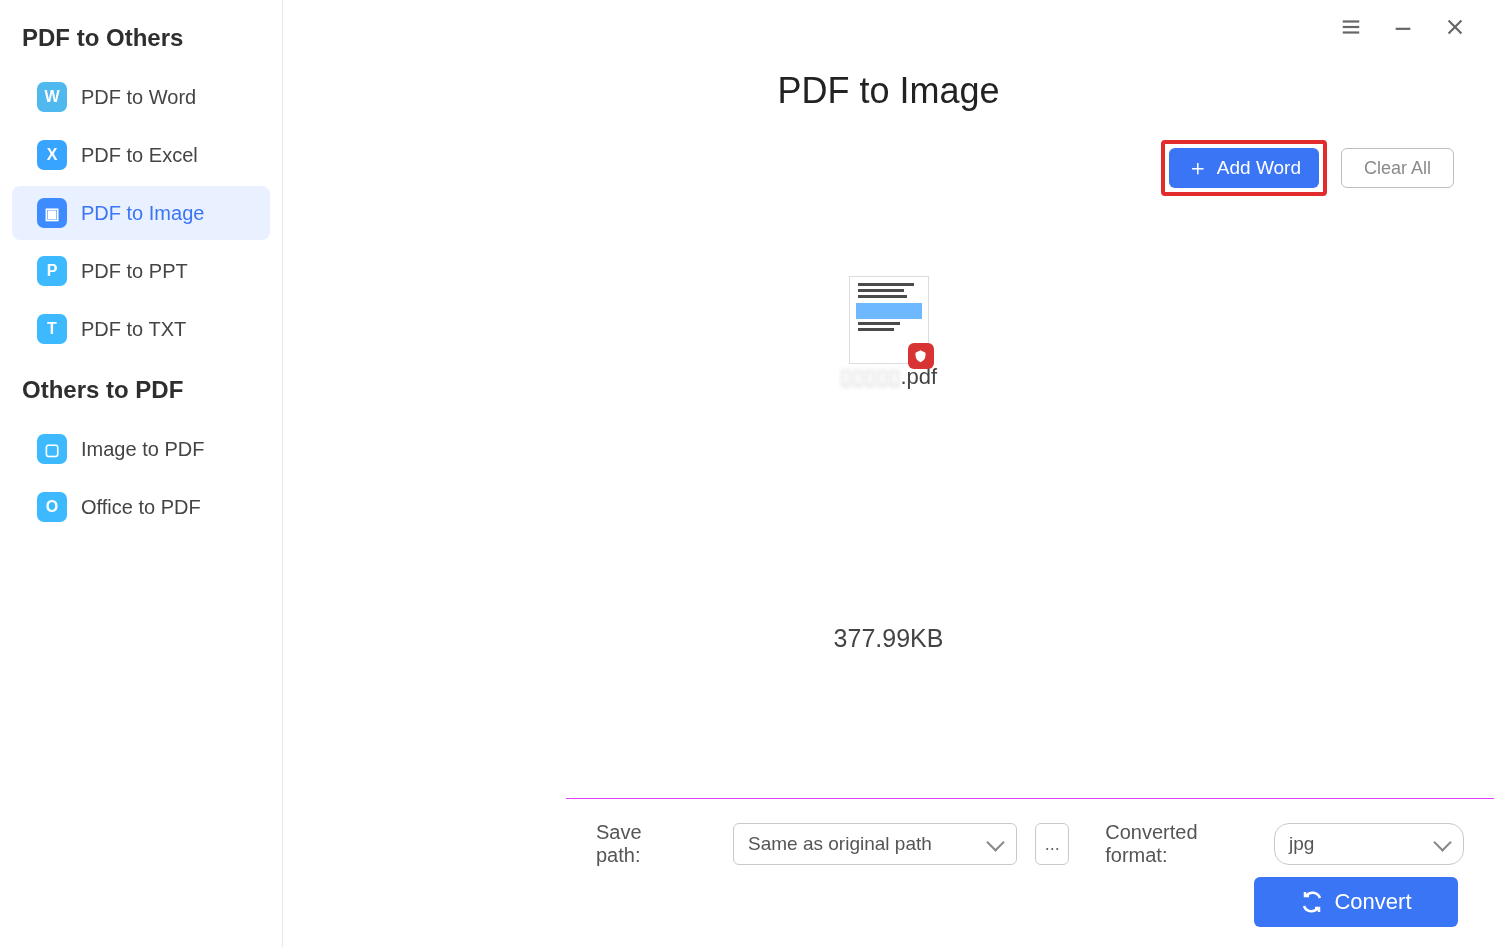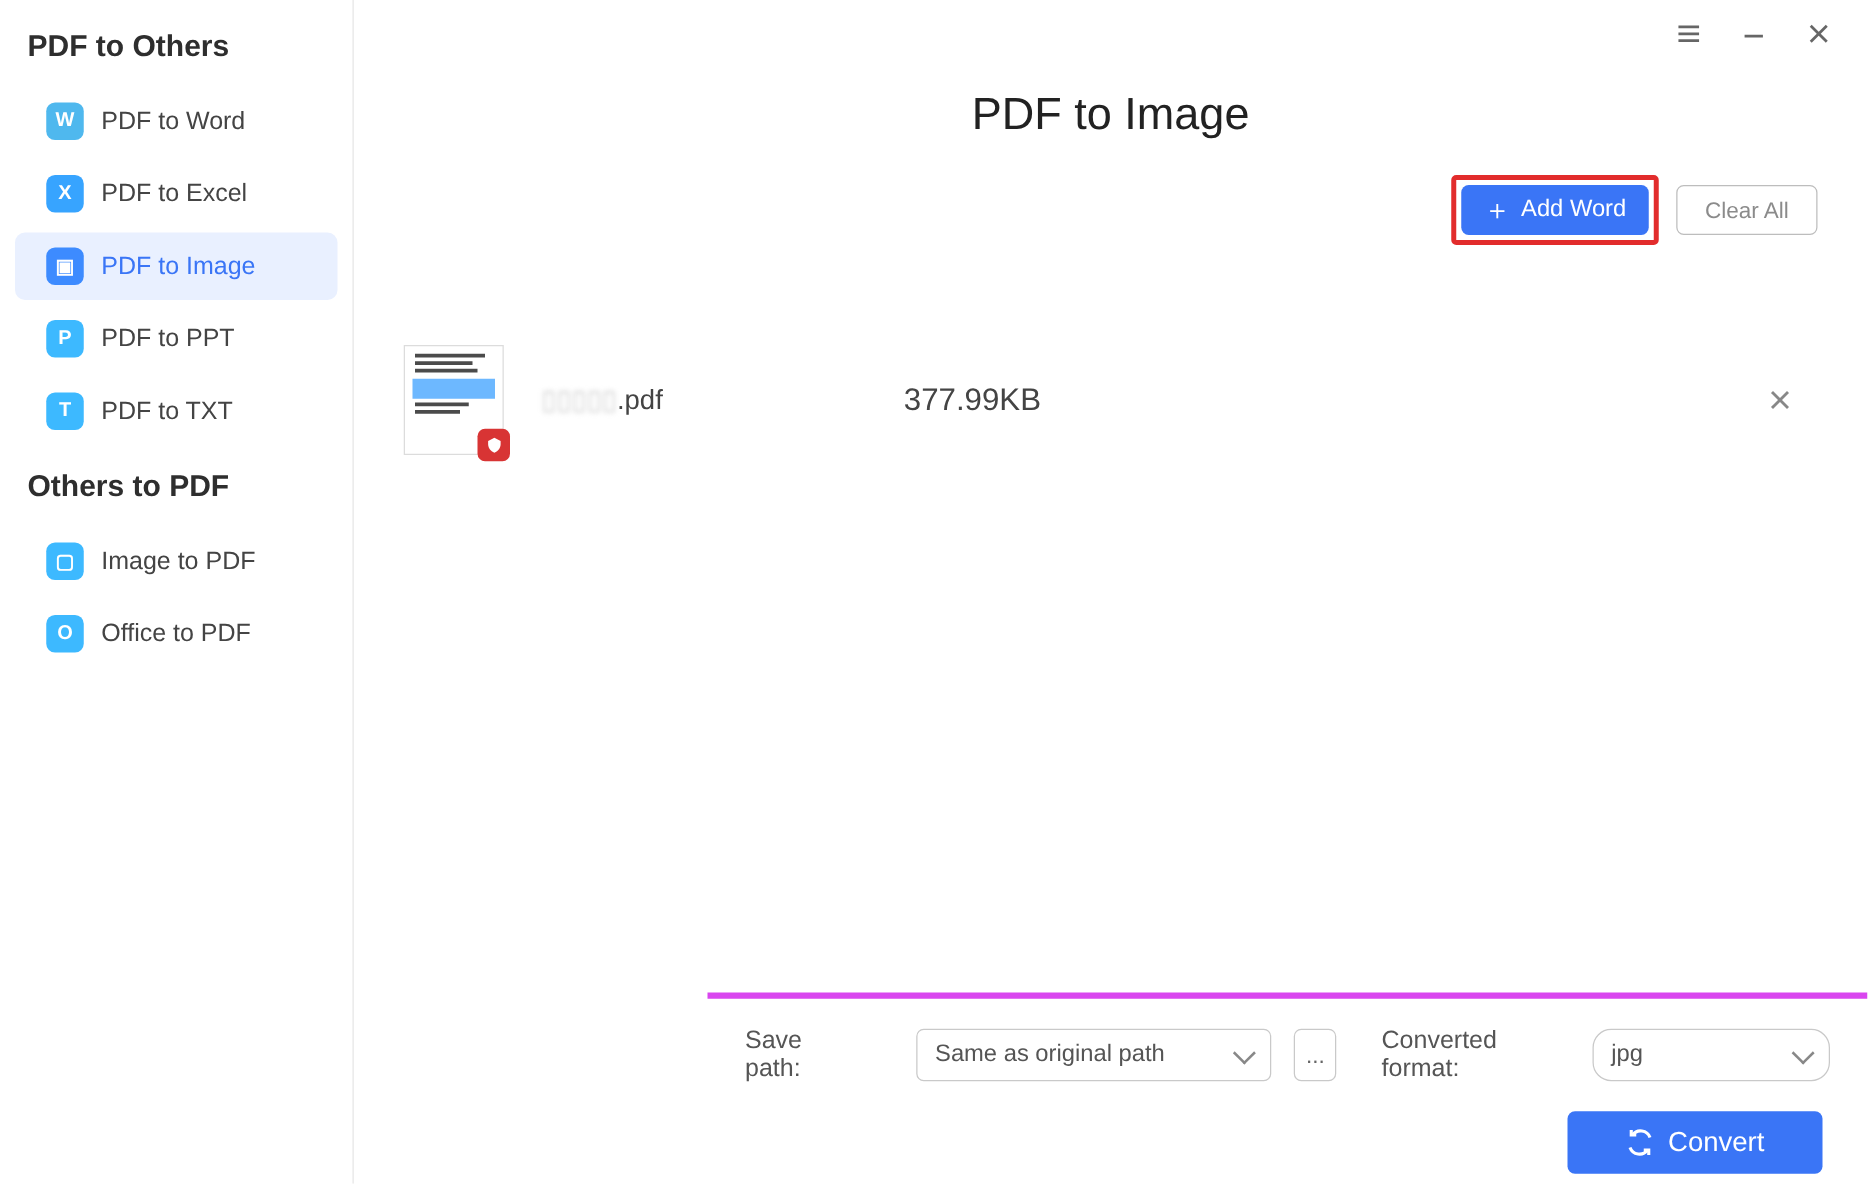--- a/index.html
+++ b/index.html
@@ -124,22 +124,22 @@
     padding: 0 22px;
     font-size: 18px;
     cursor: pointer;
   }
 
   
   .file-list { margin-top: 160px; padding: 0 30px; }
   .file-row {
     display: flex;
     align-items: center;
-    gap: 30px;
     padding: 4px 10px;
+    flex-direction: column;
   }
   .thumb {
     width: 80px;
     height: 88px;
     background: #fff;
     border: 1px solid #dcdcdc;
     position: relative;
     display: flex;
     flex-direction: column;
     gap: 3px;
@@ -170,21 +170,21 @@
     margin-right: 16px;
     display:flex;align-items:center;justify-content:center;
   }
 
   
   .bottom-bar {
     position: absolute;
     bottom: 80px;
     left: 283px;
     right: 0;
-    border-top: 5px solid #d946ef;
+    border-top: 1px solid #d946ef;
     padding: 22px 30px 0 30px;
     display: flex;
     align-items: center;
     gap: 18px;
     background:#fff;
   }
   .lbl { font-size: 20px; color: #555; }
   .select-box {
     height: 42px;
     border: 1px solid #c9c9c9;
@@ -208,21 +208,21 @@
     color: #666;
     cursor: pointer;
     display:flex;align-items:center;justify-content:center;
     font-size: 18px;
   }
   .spacer { flex: 1; }
 
   .convert-btn {
     position: absolute;
     right: 36px;
-    bottom: 8px;
+    bottom: 20px;
     background: #3a75f6;
     color: #fff;
     border: none;
     border-radius: 6px;
     height: 50px;
     width: 204px;
     font-size: 22px;
     cursor: pointer;
     display:flex;align-items:center;justify-content:center;gap:10px;
   }

